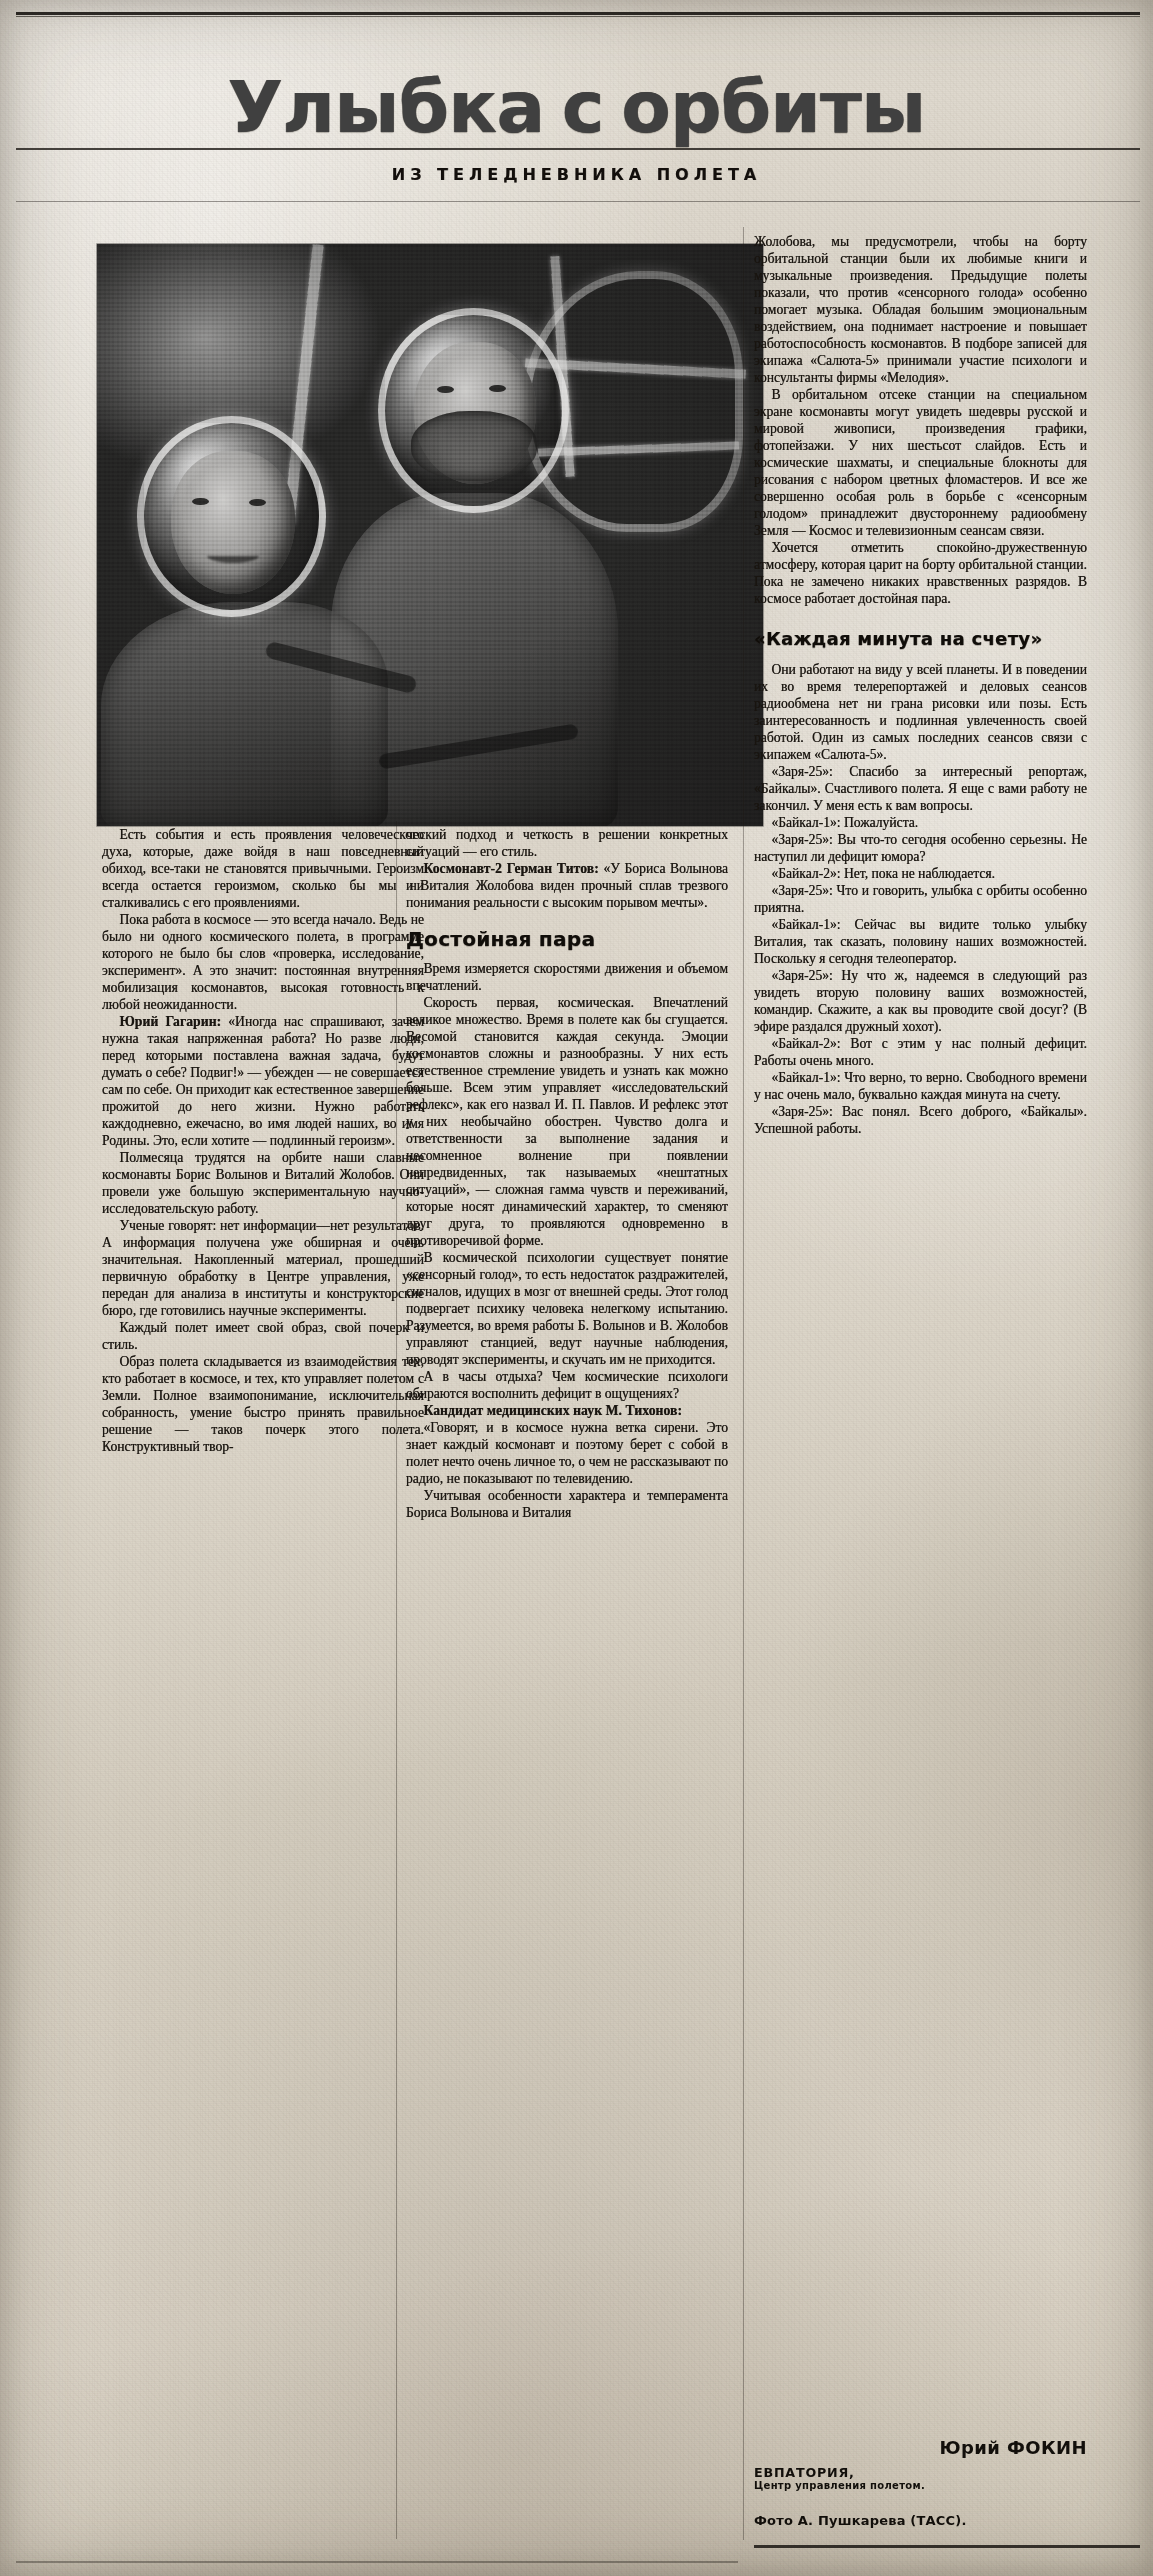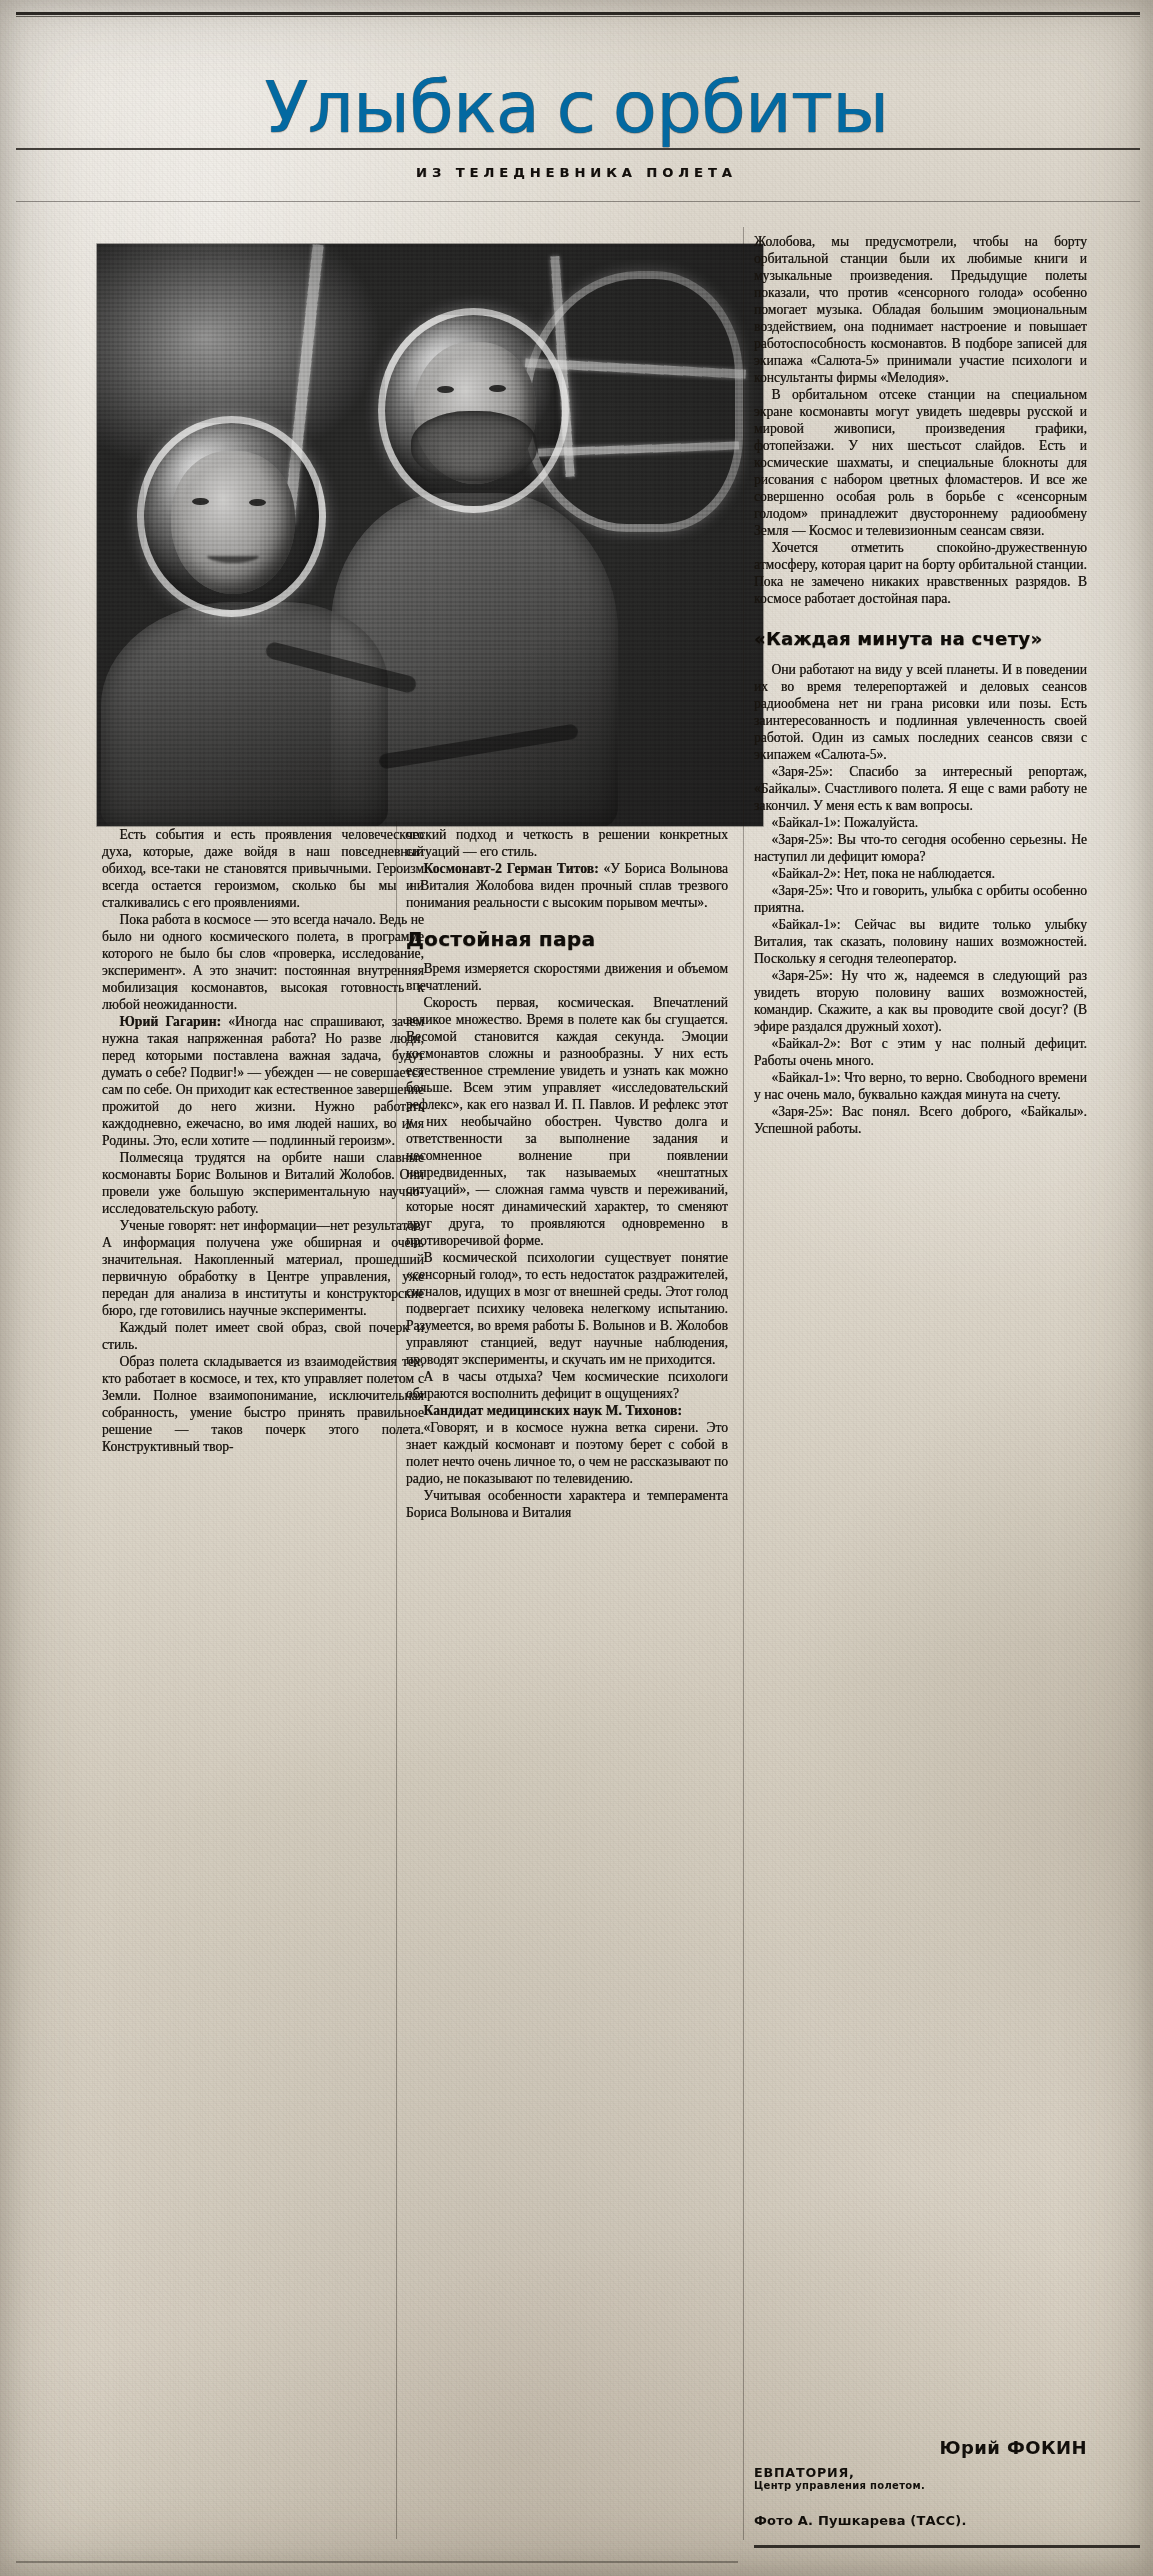--- a/index.html
+++ b/index.html
@@ -44,40 +44,40 @@
     background:#14110e; opacity:.88;
   }
   .rule-top2 {
     position:absolute; left:16px; right:13.4px; top:16px; height:1.3px;
     background:#18140f; opacity:.6;
   }
   #headline {
     position:absolute; left:0; right:0; top:23px;
     text-align:center;
     font-family:"DejaVu Sans", sans-serif;
-    font-weight:normal;
+    font-weight:bold;
     font-size:72px;
     line-height:1.0;
     letter-spacing:-0.7px;
-    color:#0369a1;
+    color:#404040;
     text-shadow:
       0.5px 0 0 rgba(20,16,12,.55), -0.5px 0.4px 0 rgba(20,16,12,.35),
       0 0.9px 0.8px rgba(30,24,18,.28);
   }
   #headline .wsp { display:inline-block; width:17.4px; }
   .rule-sub {
     position:absolute; left:16px; right:13.4px; top:148px; height:2px;
     background:#17130f; opacity:.78;
   }
   #kicker {
     position:absolute; left:0; right:0; top:165px;
     text-align:center;
     font-family:"DejaVu Sans", sans-serif;
     font-weight:bold;
-    font-size:13px;
+    font-size:16px;
     letter-spacing:5px;
     color:#130f0c;
     text-shadow:0.3px 0 0 rgba(25,20,15,.45);
   }
   .rule-kick {
     position:absolute; left:16px; right:13.4px; top:201px; height:1.3px;
     background:#1a1612; opacity:.42;
   }
 
   

